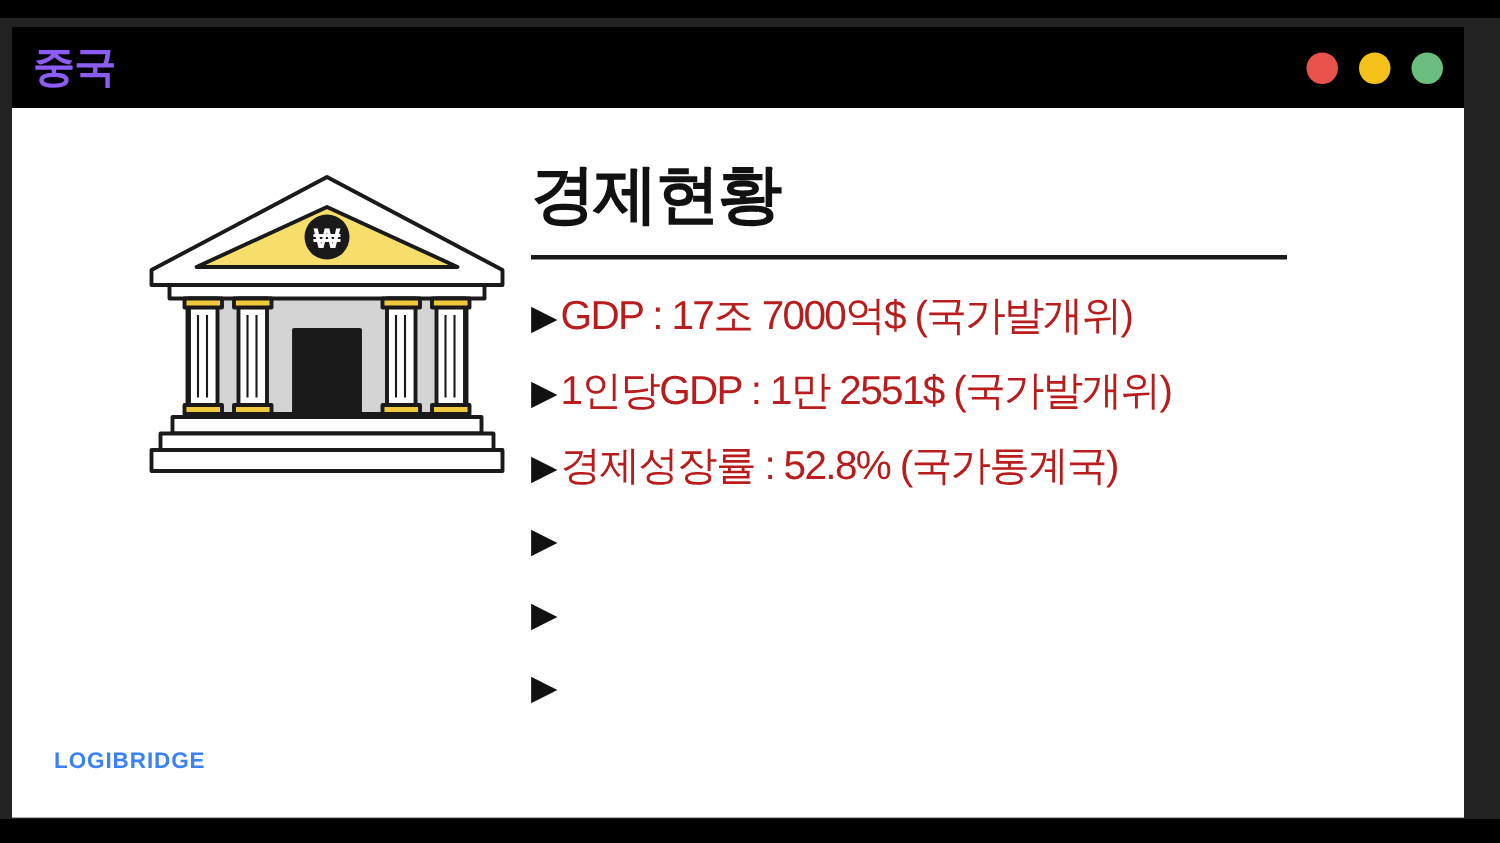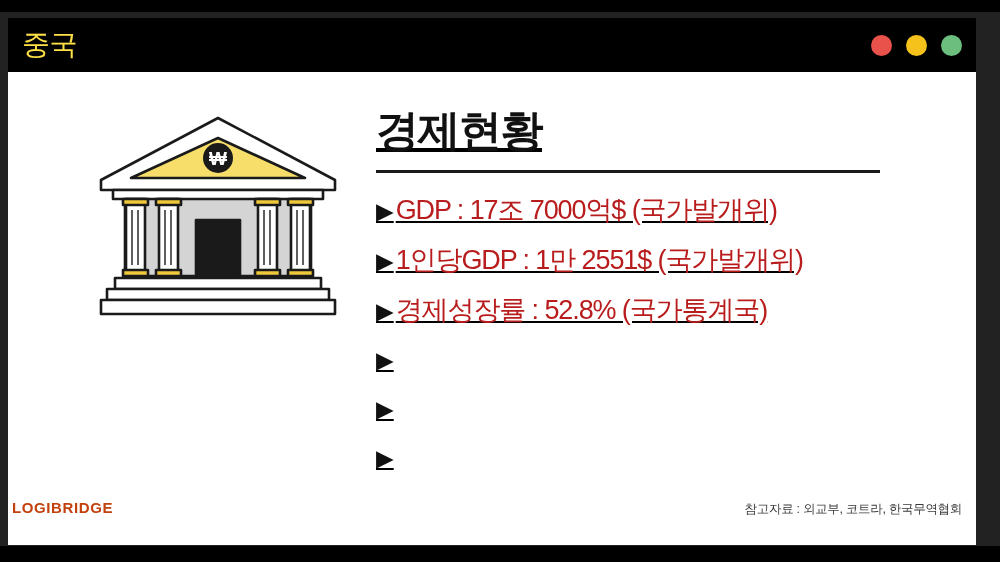--- a/index.html
+++ b/index.html
@@ -47,23 +47,23 @@
     left: 0;
     top: 0;
     width: 968px;
     height: 54px;
     background: #000000;
   }
   #window-title {
     position: absolute;
     left: 14px;
     top: 9px;
-    color: #fde047;
+    color: #8b5cf6;
     font-size: 28px;
-    font-weight: normal;
+    font-weight: bold;
     letter-spacing: -0.5px;
     line-height: 36px;
     white-space: nowrap;
   }
   #window-controls {
     position: absolute;
     right: 14px;
     top: 0;
     height: 54px;
     display: flex;
@@ -97,24 +97,23 @@
   }
   #illustration svg {
     display: block;
     width: 250px;
     height: 215px;
   }
 
   
   #info-panel {
     position: absolute;
-    left: 368px;
+    left: 346px;
     top: 30px;
     width: 520px;
-    text-decoration: underline;
   }
   #section-title {
     font-size: 43px;
     font-weight: bold;
     color: #111111;
     letter-spacing: -1.5px;
     line-height: 56px;
     margin: 0;
     white-space: nowrap;
   }
@@ -152,26 +151,26 @@
   
   #footer {
     position: absolute;
     left: 0;
     bottom: 0;
     width: 968px;
     height: 54px;
   }
   #brand-logo {
     position: absolute;
-    left: 4px;
+    left: 28px;
     top: 8px;
     font-size: 15px;
     font-weight: bold;
     letter-spacing: 0.6px;
-    color: #c2410c;
+    color: #3b82f6;
   }
   #source-note {
     position: absolute;
     right: 14px;
     top: 10px;
     font-size: 12.5px;
     color: #3a3a3a;
     letter-spacing: -0.3px;
     white-space: nowrap;
   }
@@ -274,18 +273,17 @@
             <span class="fact-marker">▶</span>
           </li>
           <li class="fact-row">
             <span class="fact-marker">▶</span>
           </li>
         </ul>
       </div>
 
       <div id="footer">
         <div id="brand-logo">LOGIBRIDGE</div>
-        <div id="source-note">참고자료 : 외교부, 코트라, 한국무역협회</div>
       </div>
 
     </div>
   </div>
 </div>
 
 </body></html>

